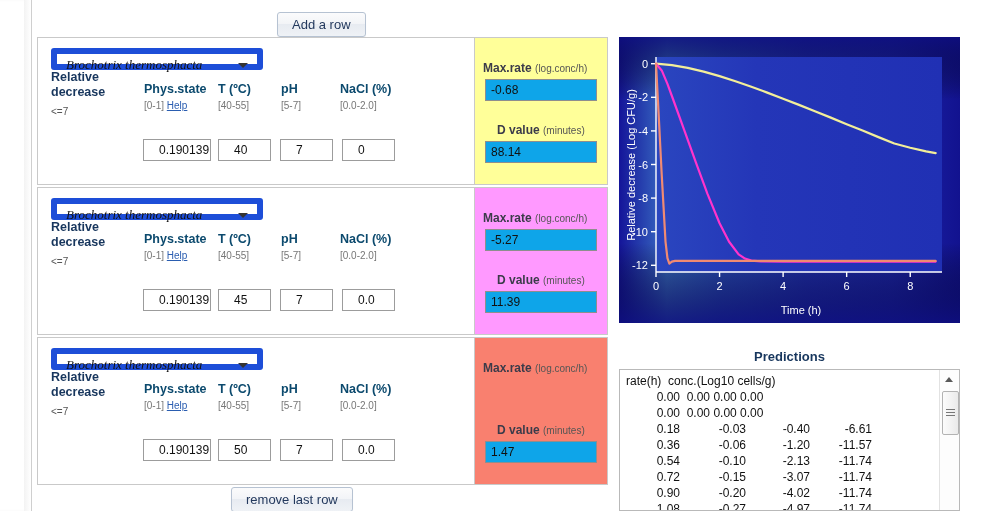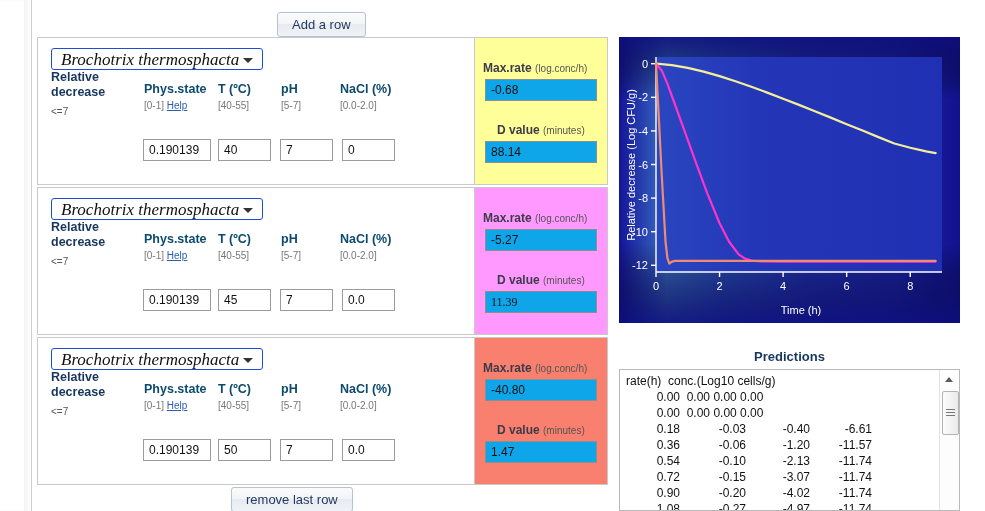--- a/index.html
+++ b/index.html
@@ -33,37 +33,37 @@
     position:relative;
     border:1px solid #c9c9c9;
     background:#fff;
     height:148px;
     box-sizing:border-box;
     margin-bottom:2px;
     overflow:hidden;
   }
   .species-select{
     position:absolute;left:13px;top:10px;width:212px;height:22px;
-    border:1px solid #1d4ed8;border-radius:3px;background:#fff;
-    font-family:"Liberation Serif", serif;font-style:italic;font-size:17px;
+    border:6px solid #1d4ed8;border-radius:3px;background:#fff;
+    font-family:"Liberation Serif", serif;font-style:italic;font-size:13px;
     color:#111;line-height:22px;padding-left:9px;box-sizing:border-box;cursor:pointer;
   }
   .species-select .caret{
     position:absolute;right:9px;top:9px;width:0;height:0;
     border-left:5px solid transparent;border-right:5px solid transparent;border-top:5px solid #333;
   }
   .hdr{position:absolute;font-weight:bold;font-size:12.5px;color:#0c4a6e;}
   .sub{position:absolute;font-size:10px;color:#777;}
   .sub a{color:#2a5db0;text-decoration:underline;}
   .relcol{position:absolute;left:13px;top:32px;width:76px;font-weight:bold;font-size:12.5px;color:#17365d;line-height:15px;}
   .relcol .lim{font-weight:normal;font-size:10px;color:#555;display:block;margin-top:4px;}
   .fld{
     position:absolute;height:22px;border:1px solid #9c9c9c;background:#fff;
     font-family:"Liberation Sans", sans-serif;font-size:12px;color:#111;
-    padding:0 5px;box-sizing:border-box;line-height:20px;
+    padding:0 15px;box-sizing:border-box;line-height:20px;
   }
 
   
   .result{
     position:absolute;right:0;top:0;width:133px;height:146px;
     border-left:1px solid #c9c9c9;box-sizing:border-box;
   }
   .result.yellow{background:#ffff99;}
   .result.pink{background:#ff99ff;}
   .result.salmon{background:#f9806f;}
@@ -150,21 +150,21 @@
     <div class="hdr" style="left:302px;top:44px;">NaCl (%)</div>
     <div class="sub" style="left:302px;top:62px;">[0.0-2.0]</div>
     <div class="fld" style="left:105px;top:101px;width:68px;">0.190139</div>
     <div class="fld" style="left:180px;top:101px;width:53px;">45</div>
     <div class="fld" style="left:242px;top:101px;width:53px;">7</div>
     <div class="fld" style="left:304px;top:101px;width:53px;">0.0</div>
     <div class="result pink">
       <div class="rlabel" style="left:8px;top:23px;"><b>Max.rate</b> <span>(log.conc/h)</span></div>
       <div class="rfld" style="left:10px;top:41px;width:112px;">-5.27</div>
       <div class="rlabel" style="left:22px;top:85px;"><b>D value</b> <span>(minutes)</span></div>
-      <div class="rfld" style="left:10px;top:103px;width:112px;font-family:Liberation Serif, serif;">11.39</div>
+      <div class="rfld" style="left:10px;top:103px;width:112px;">11.39</div>
     </div>
     </div>
     <div class="row">
     <div class="species-select">
       <span>Brochotrix thermosphacta</span>
       <span class="caret"></span>
     </div>
     <div class="relcol">
       <span>Relative decrease</span>
       <span class="lim">&lt;=7</span>
@@ -176,21 +176,20 @@
     <div class="hdr" style="left:243px;top:44px;">pH</div>
     <div class="sub" style="left:243px;top:62px;">[5-7]</div>
     <div class="hdr" style="left:302px;top:44px;">NaCl (%)</div>
     <div class="sub" style="left:302px;top:62px;">[0.0-2.0]</div>
     <div class="fld" style="left:105px;top:101px;width:68px;">0.190139</div>
     <div class="fld" style="left:180px;top:101px;width:53px;">50</div>
     <div class="fld" style="left:242px;top:101px;width:53px;">7</div>
     <div class="fld" style="left:304px;top:101px;width:53px;">0.0</div>
     <div class="result salmon">
       <div class="rlabel" style="left:8px;top:23px;"><b>Max.rate</b> <span>(log.conc/h)</span></div>
-      <div class="rfld" style="left:10px;top:41px;width:112px;">-40.80</div>
       <div class="rlabel" style="left:22px;top:85px;"><b>D value</b> <span>(minutes)</span></div>
       <div class="rfld" style="left:10px;top:103px;width:112px;">1.47</div>
     </div>
     </div>
   </div>
 
 <button class="btn" id="remove-row-btn">remove last row</button>
 
 <div class="chartbox">
   <svg width="341" height="286" viewBox="0 0 341 286">

